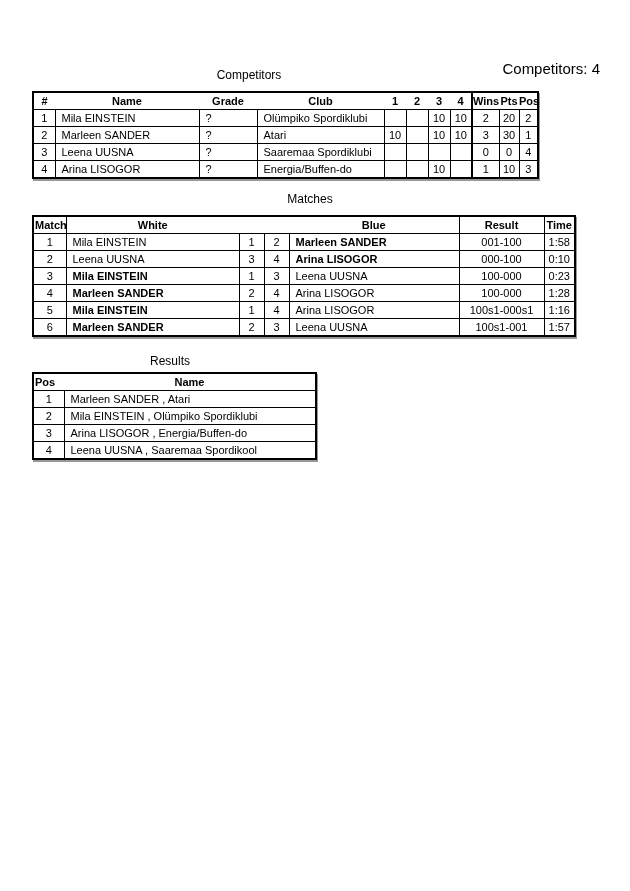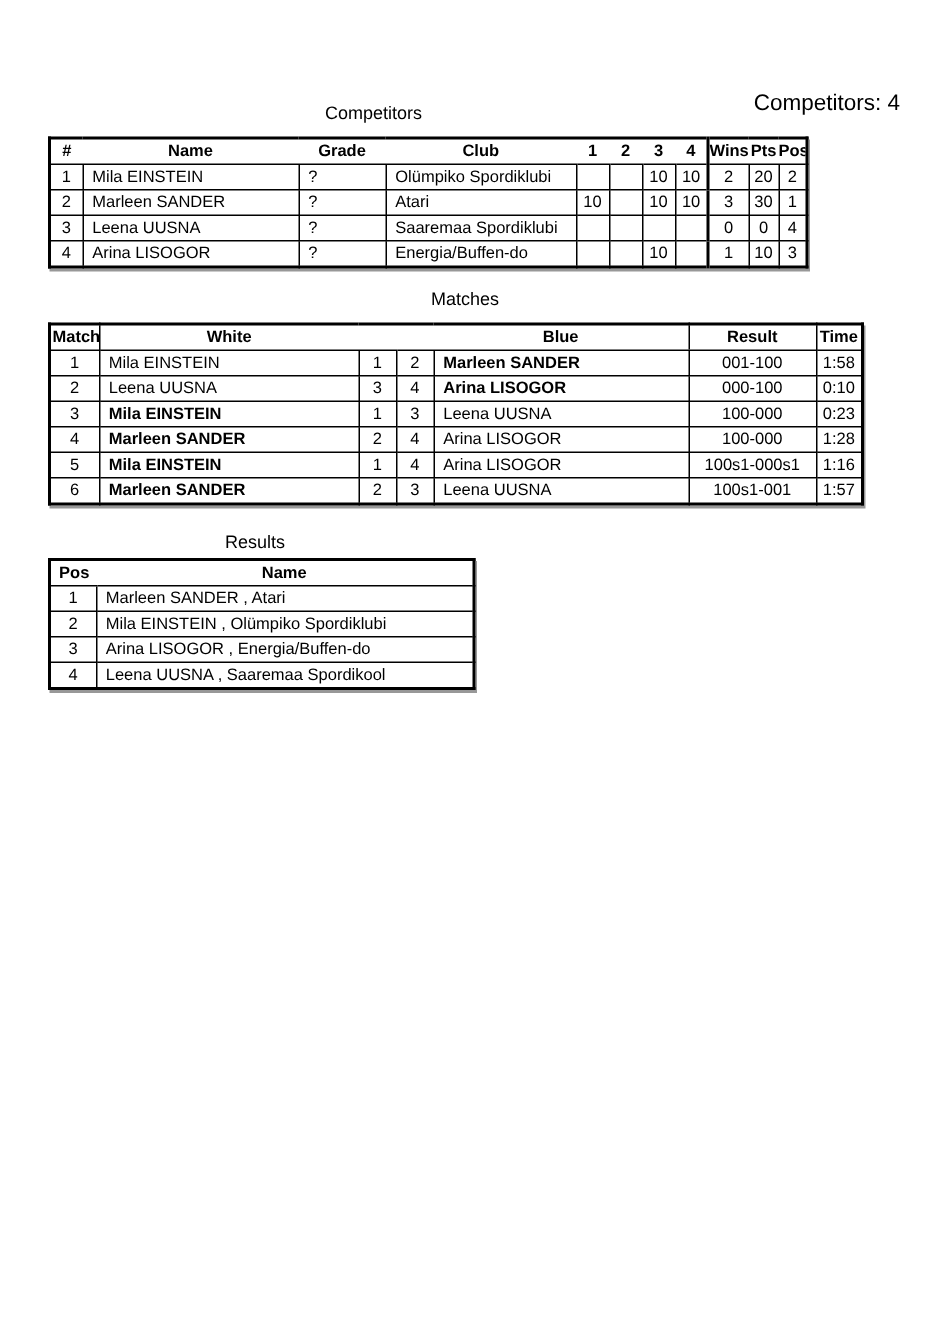--- a/index.html
+++ b/index.html
@@ -39,21 +39,21 @@
   td,th{
     border:1px solid #000;
     font-size:11px;height:16px;line-height:14px;
     padding:0;margin:0;overflow:hidden;white-space:nowrap;
     vertical-align:middle;text-align:center;font-weight:normal;
   }
   th{font-weight:bold;border-left:none;border-right:none;}
   th.sepL{border-left:1px solid #000;}
   th.sepR{border-right:1px solid #000;}
   .l{text-align:left;padding-left:6px;margin-top:19px;}
-  th.lh{text-align:center;padding-left:1px;}
+  th.lh{text-align:left;padding-left:1px;}
   .thickL{border-left:2px solid #000;}
   .win{font-weight:bold;}
 </style>
 </head>
 <body>
 
 <div class="page">
 
   <div class="comp-count">Competitors: 4</div>
 

